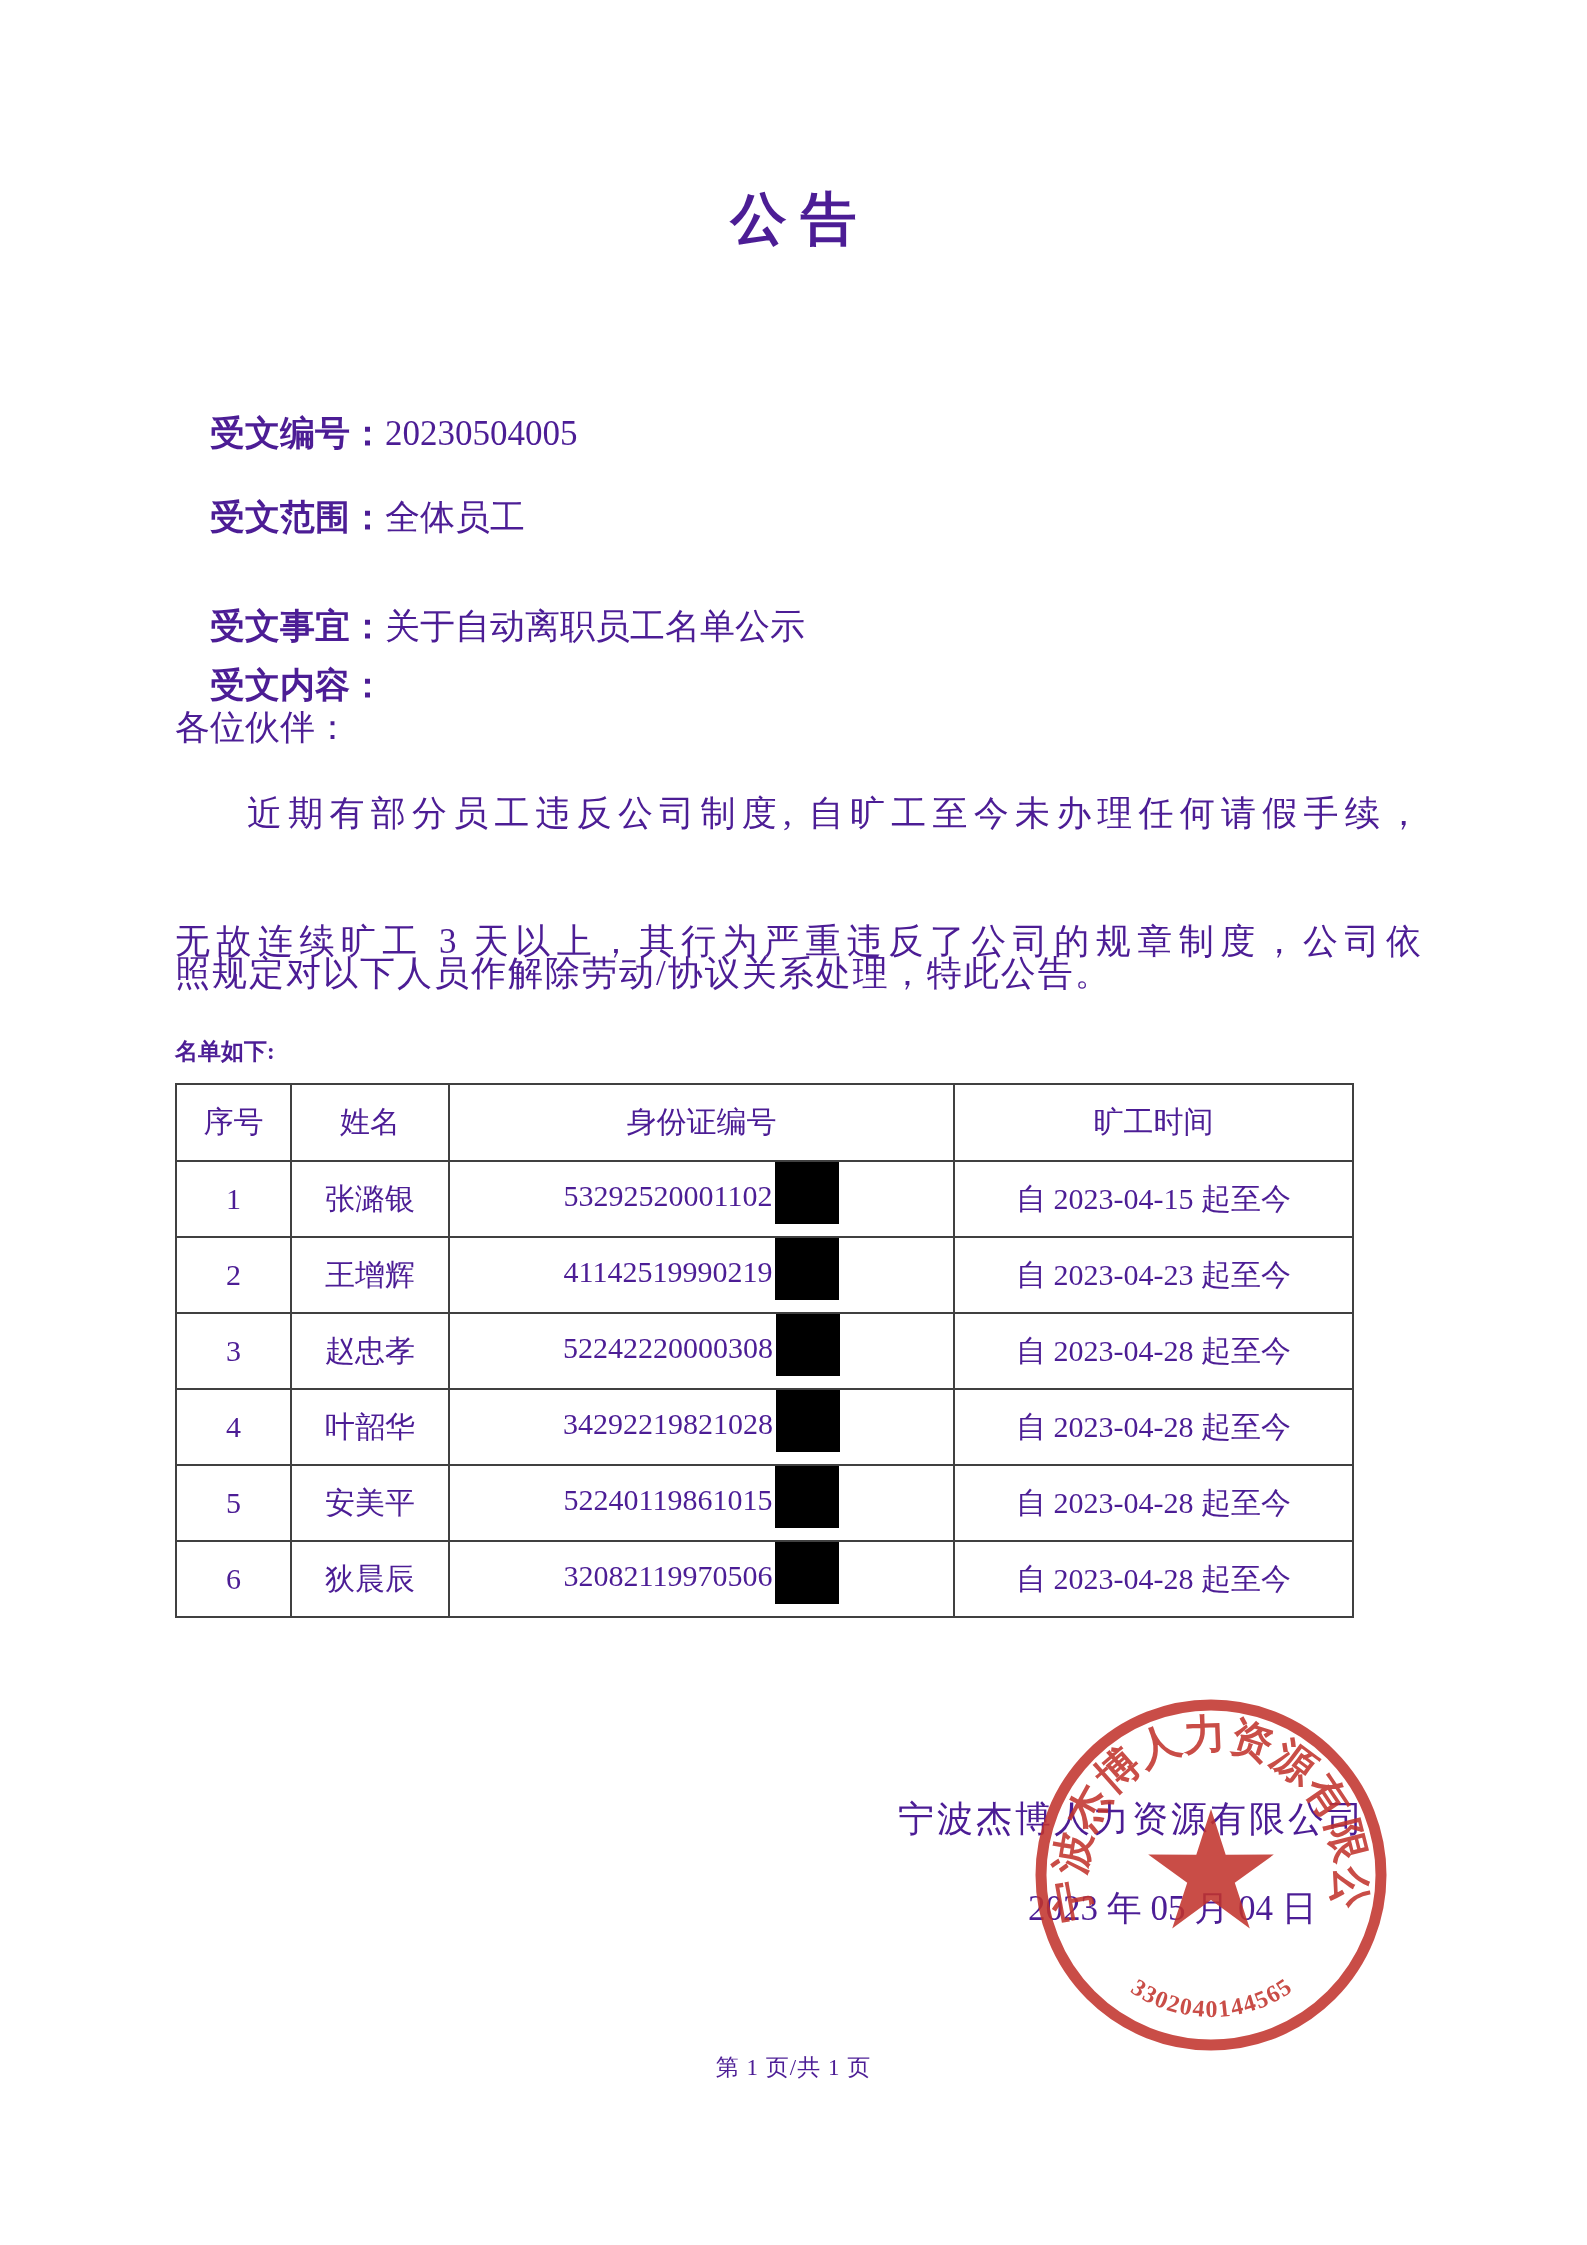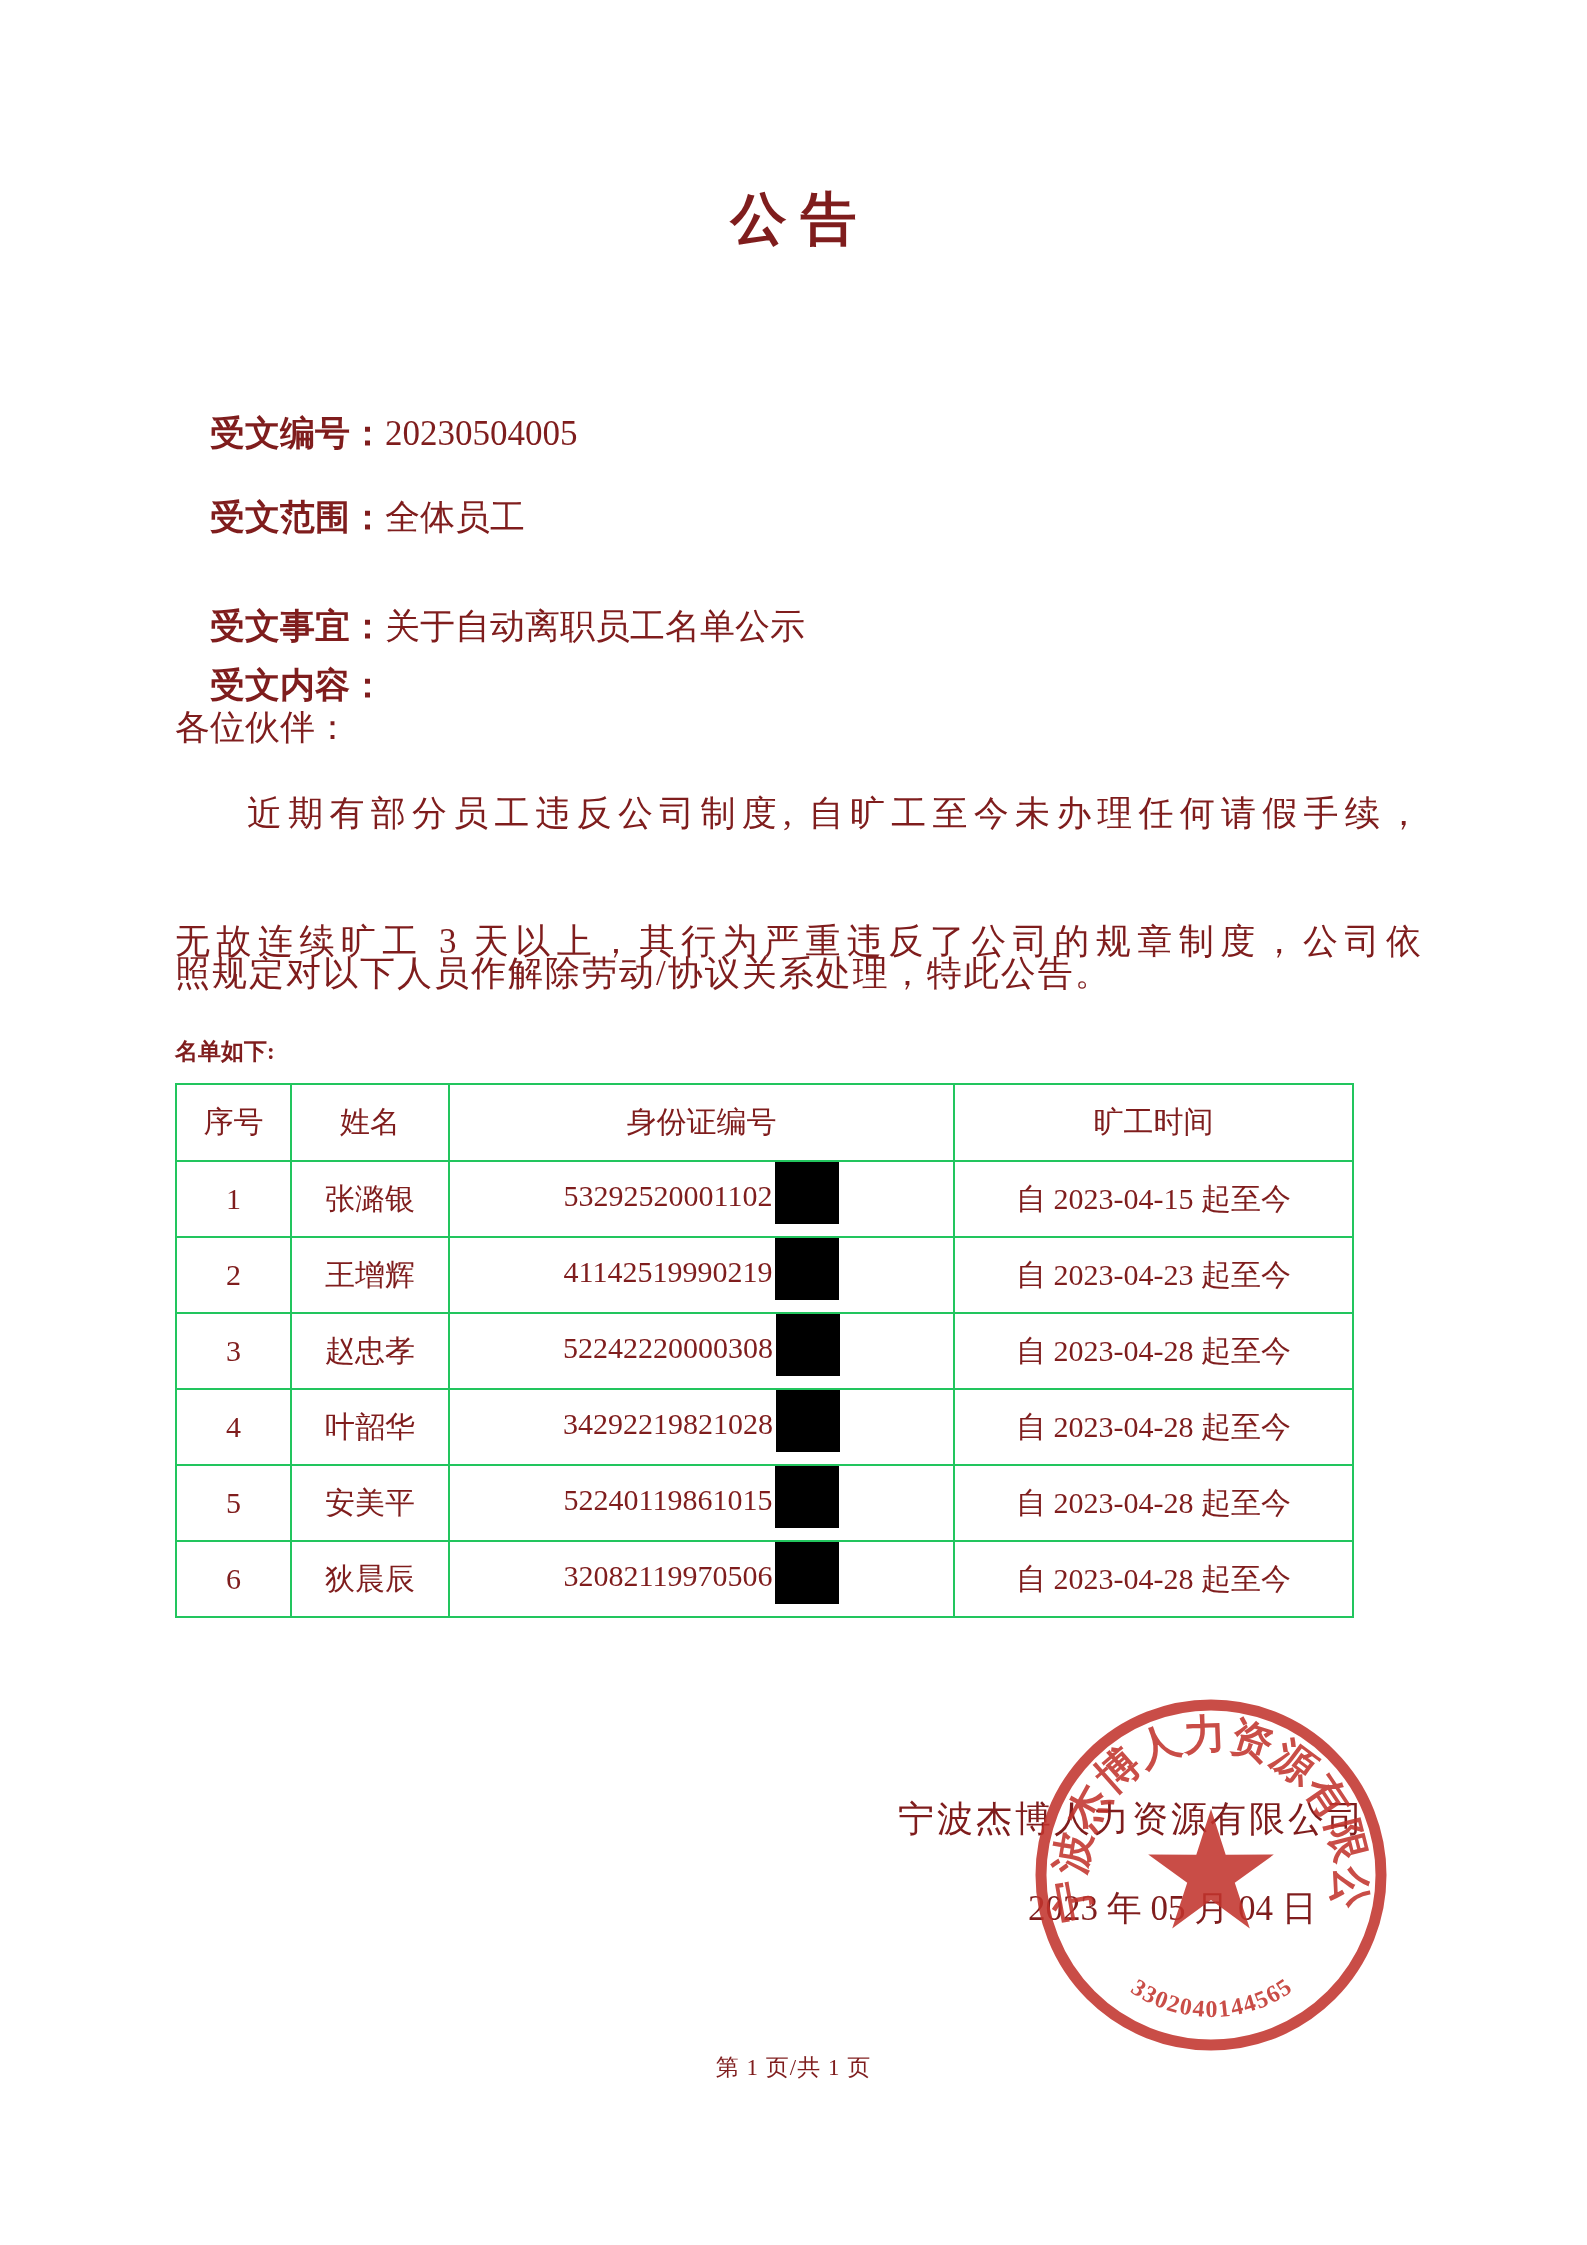--- a/index.html
+++ b/index.html
@@ -3,21 +3,21 @@
 <meta charset="utf-8">
 <style>
   * { margin: 0; padding: 0; box-sizing: border-box; }
   html, body { background: #ffffff; }
   .page {
     position: relative;
     width: 1587px;
     height: 2245px;
     background: #ffffff;
     font-family: "Liberation Serif", "DejaVu Serif", serif;
-    color: #7f1d1d;
+    color: #4c1d95;
     overflow: hidden;
   }
   .doc-title {
     position: absolute;
     top: 186px; left: 0; width: 100%;
     text-align: center;
     font-size: 56px;
     font-weight: bold;
     white-space: pre;
     line-height: 1.2;
@@ -40,21 +40,21 @@
   .p2 { top: 953px; text-align-last: left; }
   .list-intro { position: absolute; left: 175px; top: 1038px; font-size: 23px; font-weight: bold; line-height: 1.2; }
   table.roster {
     position: absolute; left: 175px; top: 1083px;
     width: 1177px;
     border-collapse: collapse;
     table-layout: fixed;
     font-size: 30px;
   }
   table.roster th, table.roster td {
-    border: 2px solid #22c55e;
+    border: 2px solid #404040;
     text-align: center;
     vertical-align: middle;
     font-weight: normal;
     padding: 0;
   }
   table.roster tr.hdr { height: 77px; }
   table.roster tr.row { height: 76px; }
   .redaction {
     display: inline-block;
     width: 64px; height: 62px;

